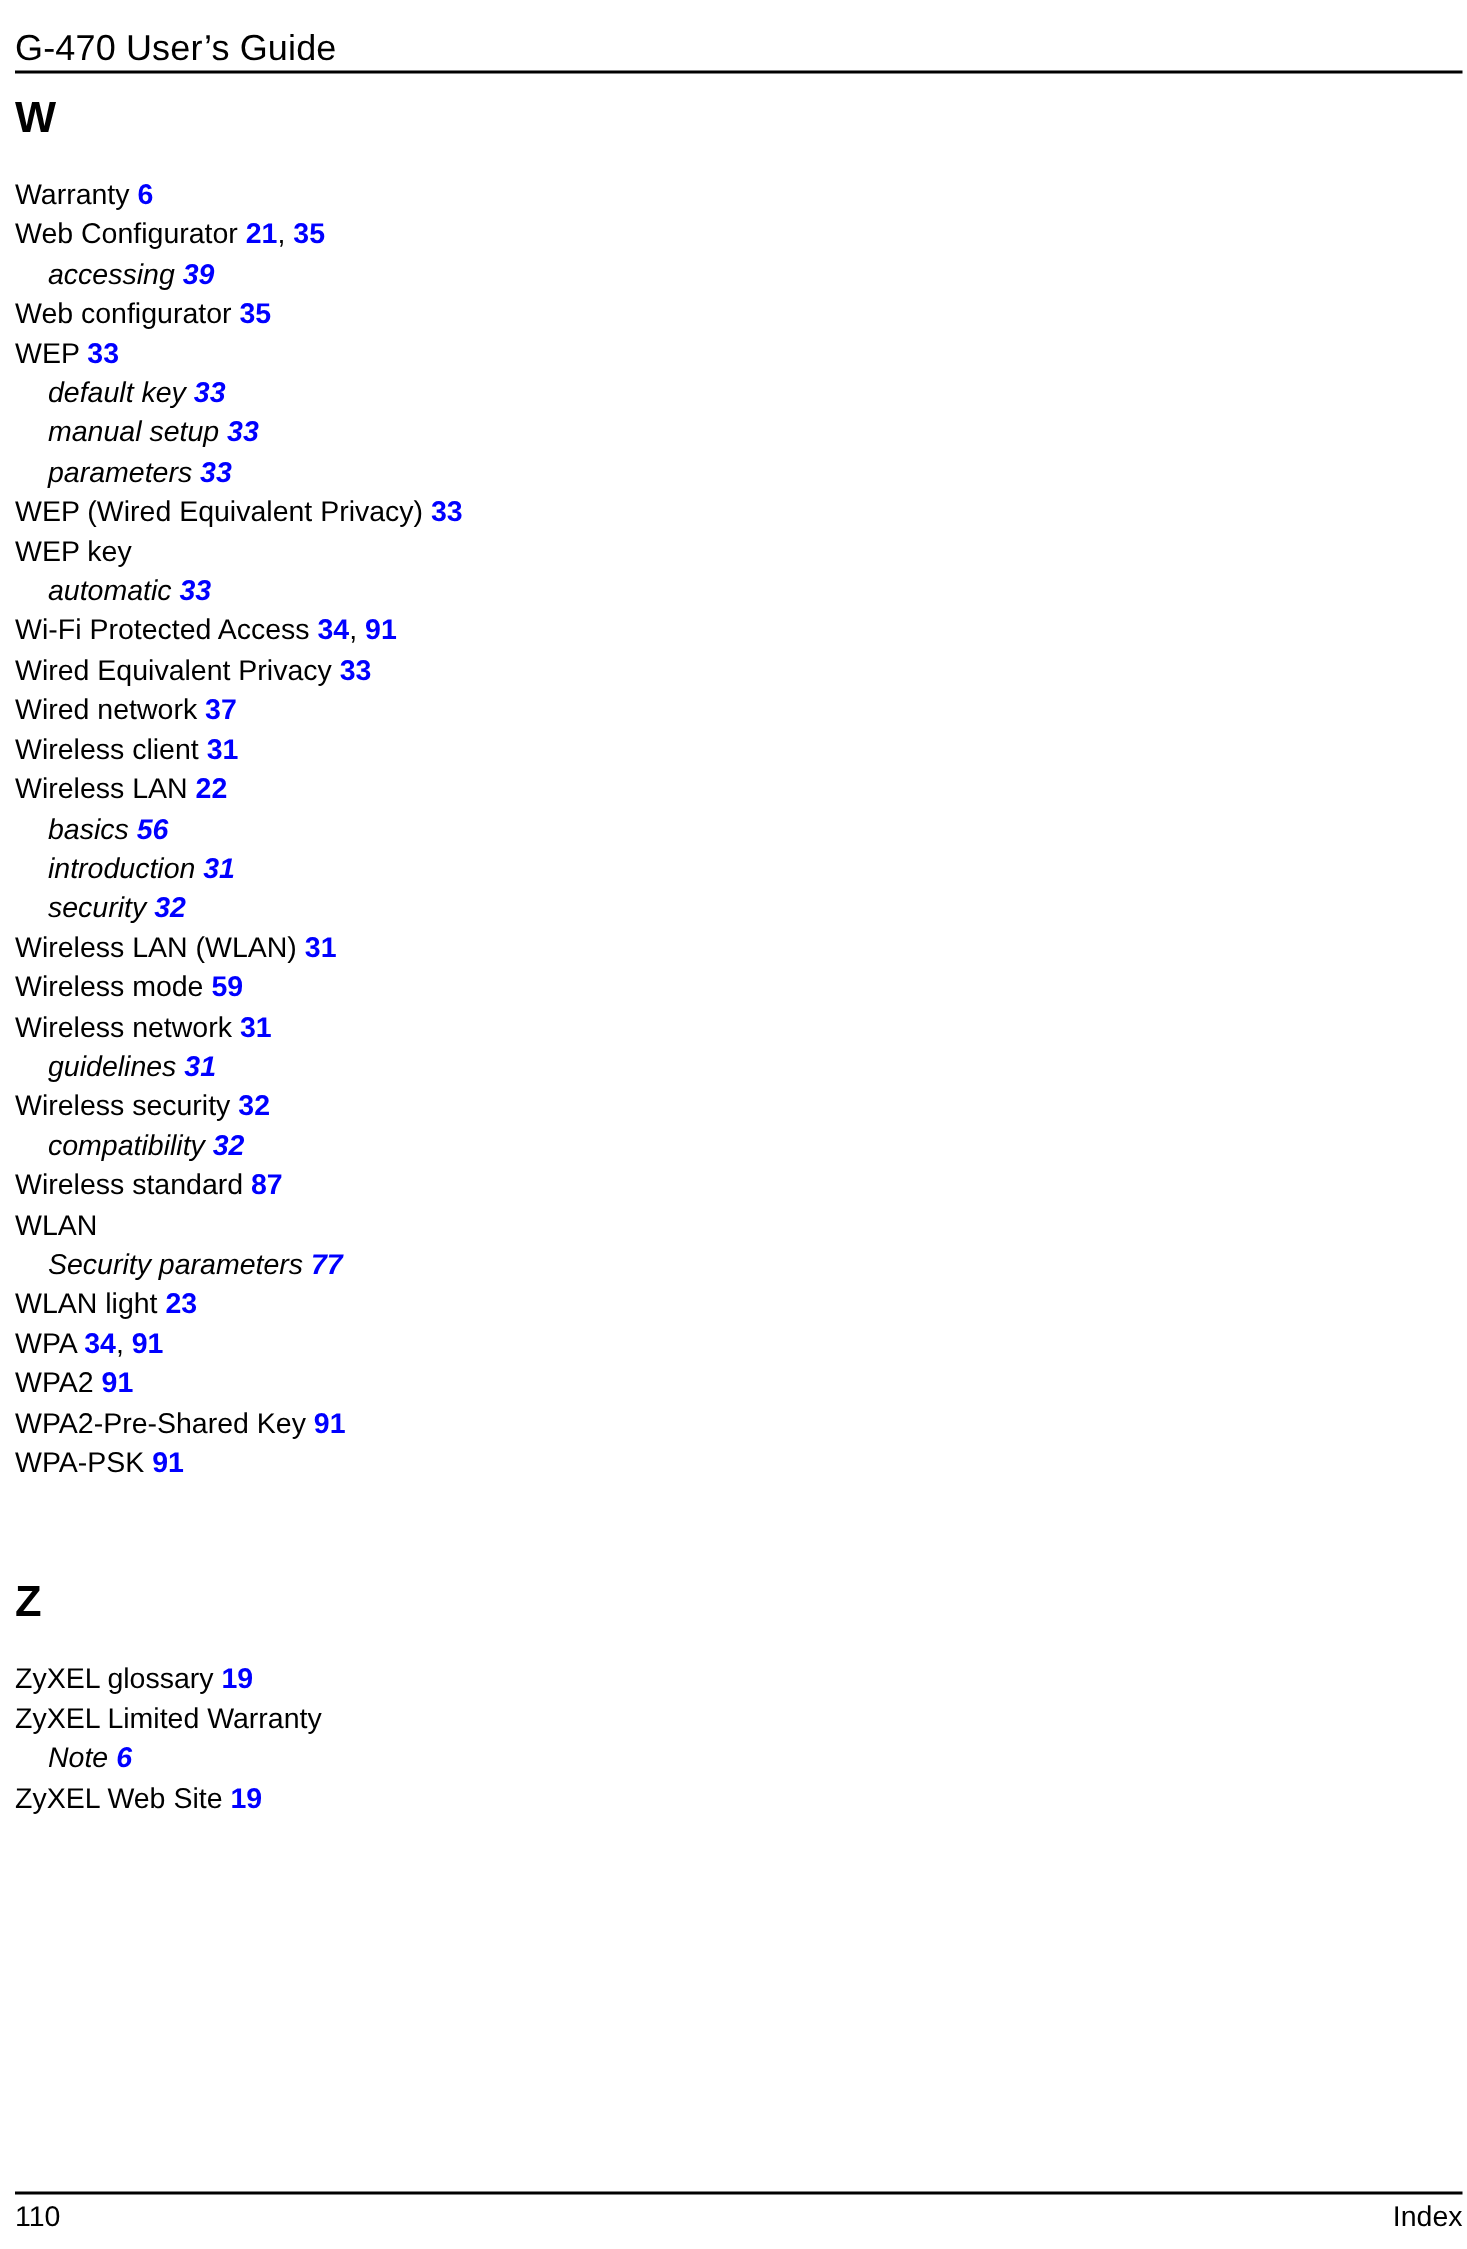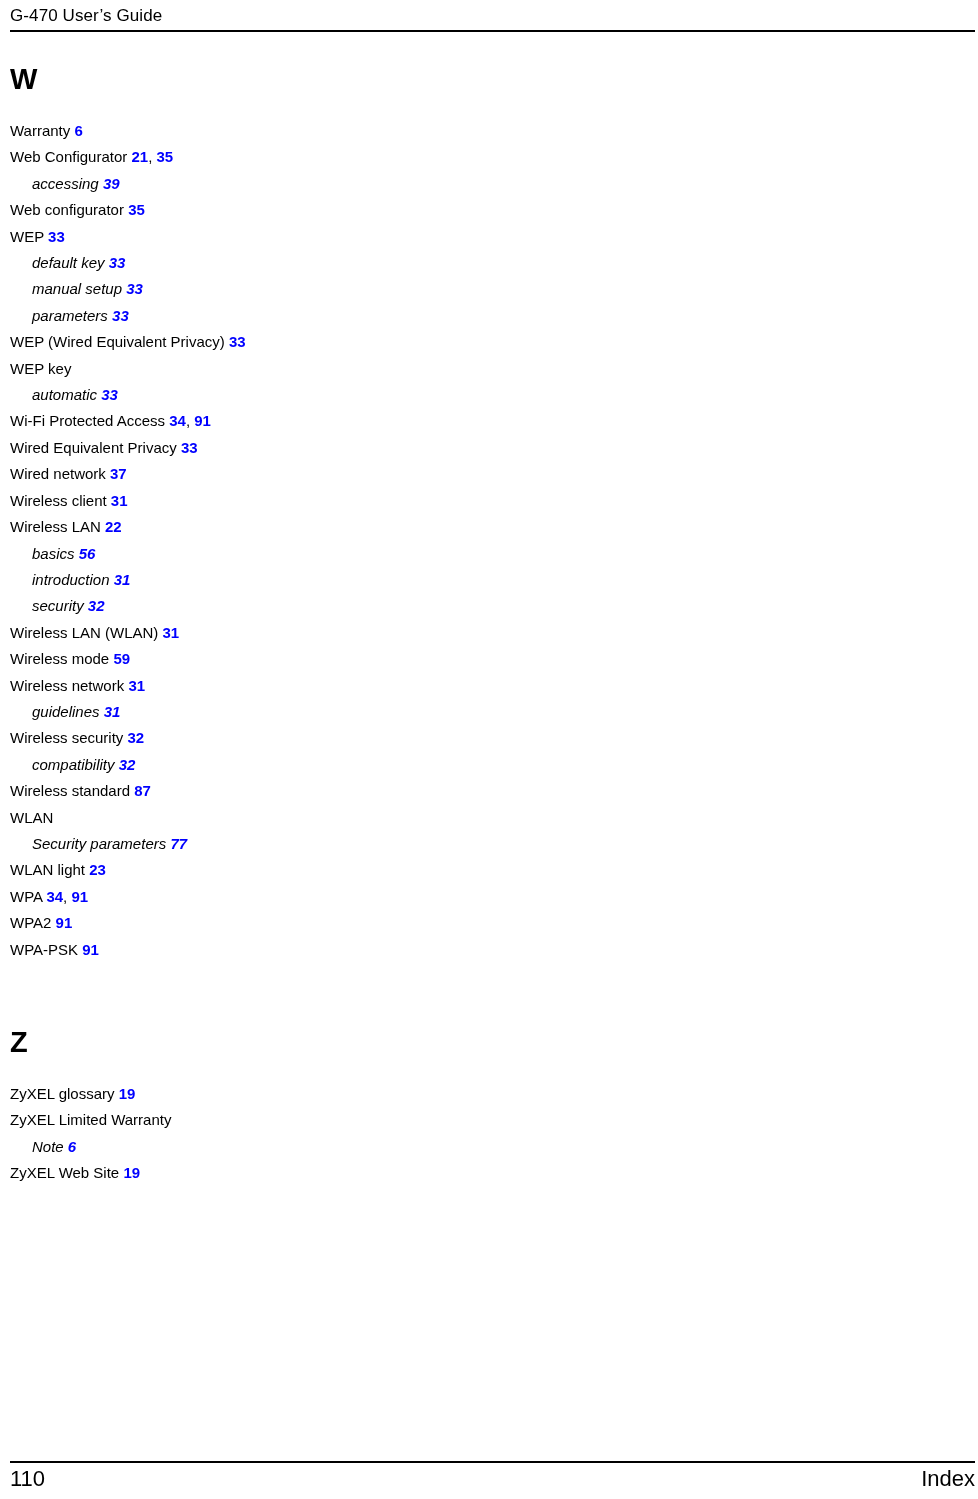--- a/index.html
+++ b/index.html
@@ -23,23 +23,23 @@
   }
 
   
   .header {
     position: absolute;
     top: 0;
     left: 10px;
     width: 965px;
   }
   .header-title {
-    font-size: 17px;
+    font-size: 24px;
     line-height: 24px;
-    padding-top: 4px;
+    padding-top: 21px;
     letter-spacing: 0.1px;
     white-space: nowrap;
   }
   .header-rule {
     border-bottom: 2px solid #000000;
     margin-top: 2px;
     width: 965px;
   }
 
   
@@ -60,21 +60,21 @@
   .section-letter.second {
     margin-top: 62px;
   }
 
   .entry-list {
     list-style: none;
     margin: 0;
     padding: 0;
   }
   .entry {
-    font-size: 15px;
+    font-size: 19px;
     line-height: 26.4px;
     white-space: nowrap;
   }
   .entry.sub {
     padding-left: 22px;
     font-style: italic;
   }
   .pages {
     font-weight: bold;
     color: #0000ff;
@@ -88,21 +88,21 @@
     width: 965px;
   }
   .footer-rule {
     border-bottom: 2px solid #000000;
     width: 965px;
   }
   .footer-row {
     display: flex;
     justify-content: space-between;
     align-items: flex-start;
-    font-size: 22px;
+    font-size: 19px;
     line-height: 24px;
     padding-top: 4px;
   }
 </style>
 </head>
 <body>
 
 <div class="page">
 
   <div class="header">
@@ -138,20 +138,21 @@
           <li class="entry"><span>Wireless network</span> <span class="pages">31</span></li>
           <li class="entry sub"><span>guidelines</span> <span class="pages">31</span></li>
           <li class="entry"><span>Wireless security</span> <span class="pages">32</span></li>
           <li class="entry sub"><span>compatibility</span> <span class="pages">32</span></li>
           <li class="entry"><span>Wireless standard</span> <span class="pages">87</span></li>
           <li class="entry"><span>WLAN</span></li>
           <li class="entry sub"><span>Security parameters</span> <span class="pages">77</span></li>
           <li class="entry"><span>WLAN light</span> <span class="pages">23</span></li>
           <li class="entry"><span>WPA</span> <span class="pages">34</span><span class="sep">, </span><span class="pages">91</span></li>
           <li class="entry"><span>WPA2</span> <span class="pages">91</span></li>
+          <li class="entry"><span>WPA2-Pre-Shared Key</span> <span class="pages">91</span></li>
           <li class="entry"><span>WPA-PSK</span> <span class="pages">91</span></li>
         </ul>
         <div class="section-letter second">Z</div>
         <ul class="entry-list">
           <li class="entry"><span>ZyXEL glossary</span> <span class="pages">19</span></li>
           <li class="entry"><span>ZyXEL Limited Warranty</span></li>
           <li class="entry sub"><span>Note</span> <span class="pages">6</span></li>
           <li class="entry"><span>ZyXEL Web Site</span> <span class="pages">19</span></li>
         </ul>
       </div>

